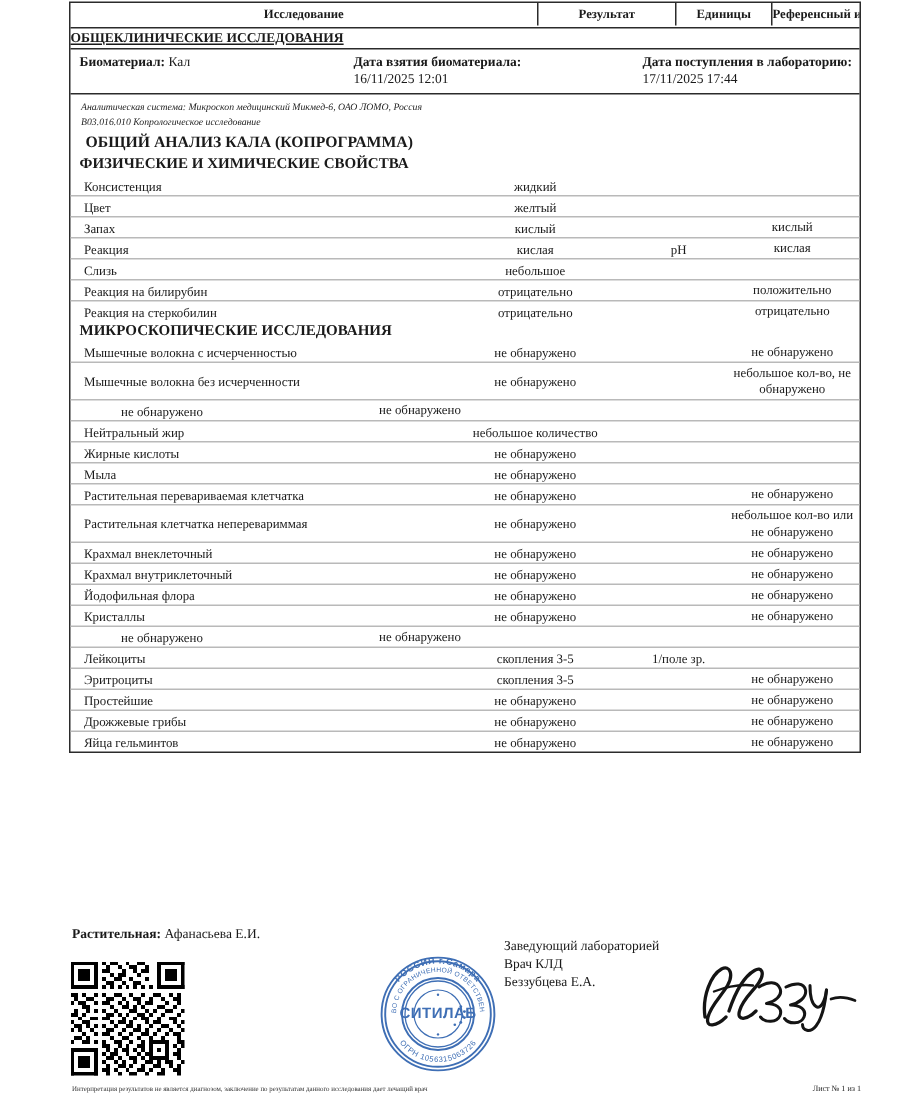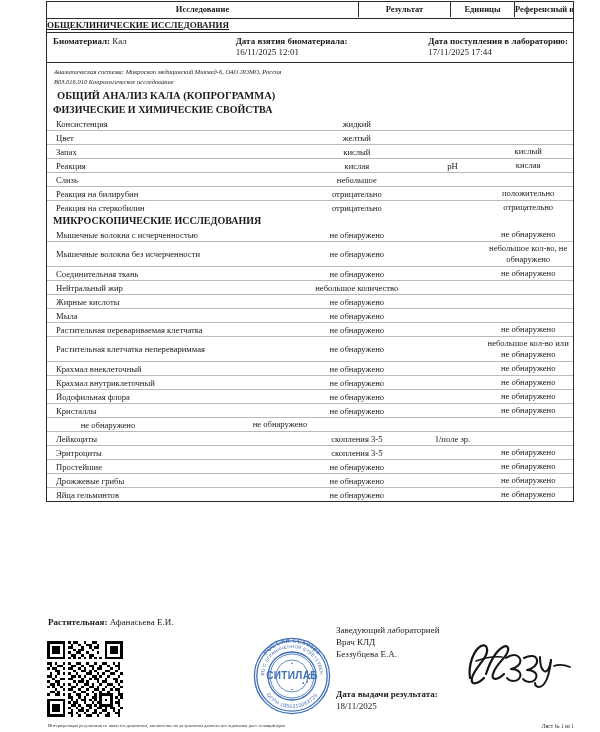--- a/index.html
+++ b/index.html
@@ -304,21 +304,20 @@
           <div class="c-units"></div>
           <div class="c-ref">не обнаружено</div>
         </div>
         <div class="row">
           <div class="c-name">Мышечные волокна без исчерченности</div>
           <div class="c-result">не обнаружено</div>
           <div class="c-units"></div>
           <div class="c-ref">небольшое кол-во, не обнаружено</div>
         </div>
         <div class="row">
-          <div class="c-name">Соединительная ткань</div>
           <div class="c-result">не обнаружено</div>
           <div class="c-units"></div>
           <div class="c-ref">не обнаружено</div>
         </div>
         <div class="row">
           <div class="c-name">Нейтральный жир</div>
           <div class="c-result">небольшое количество</div>
           <div class="c-units"></div>
           <div class="c-ref"></div>
         </div>
@@ -691,21 +690,17 @@
         <path d="M14,27 C22,24 32,22 40,23" stroke-width="1.6"></path>
         <path d="M24,40 C28,28 34,17 41,13 C46,10 48,15 44,21 C40,27 33,32 31,40 C29,47 36,46 42,40" stroke-width="2.2"></path>
         <path d="M44,24 C50,20 56,20 58,25 C60,30 54,34 49,35 C55,35 60,38 58,43 C56,48 48,48 45,44" stroke-width="2"></path>
         <path d="M62,24 C68,21 74,21 75,26 C76,31 70,35 65,36 C71,36 76,39 74,44 C72,49 64,49 61,45" stroke-width="2"></path>
         <path d="M78,23 C78,30 79,35 82,37 C85,39 88,34 89,26" stroke-width="2"></path>
         <path d="M89,26 C88,36 86,45 82,50 C78,55 73,53 73,49" stroke-width="2"></path>
         <path d="M92,32 C97,30 103,31 108,33" stroke-width="1.8"></path>
       </g>
     </svg>
 
-    <div class="issue-date">
-      <span class="lbl">Дата выдачи результата:</span>
-      <span class="val">18/11/2025</span>
-    </div>
 
     <div class="disclaimer">Интерпретация результатов не является диагнозом, заключение по результатам данного исследования дает лечащий врач</div>
     <div class="sheet-no">Лист № 1 из 1</div>
   </div>
 </div>
 
 </body></html>

